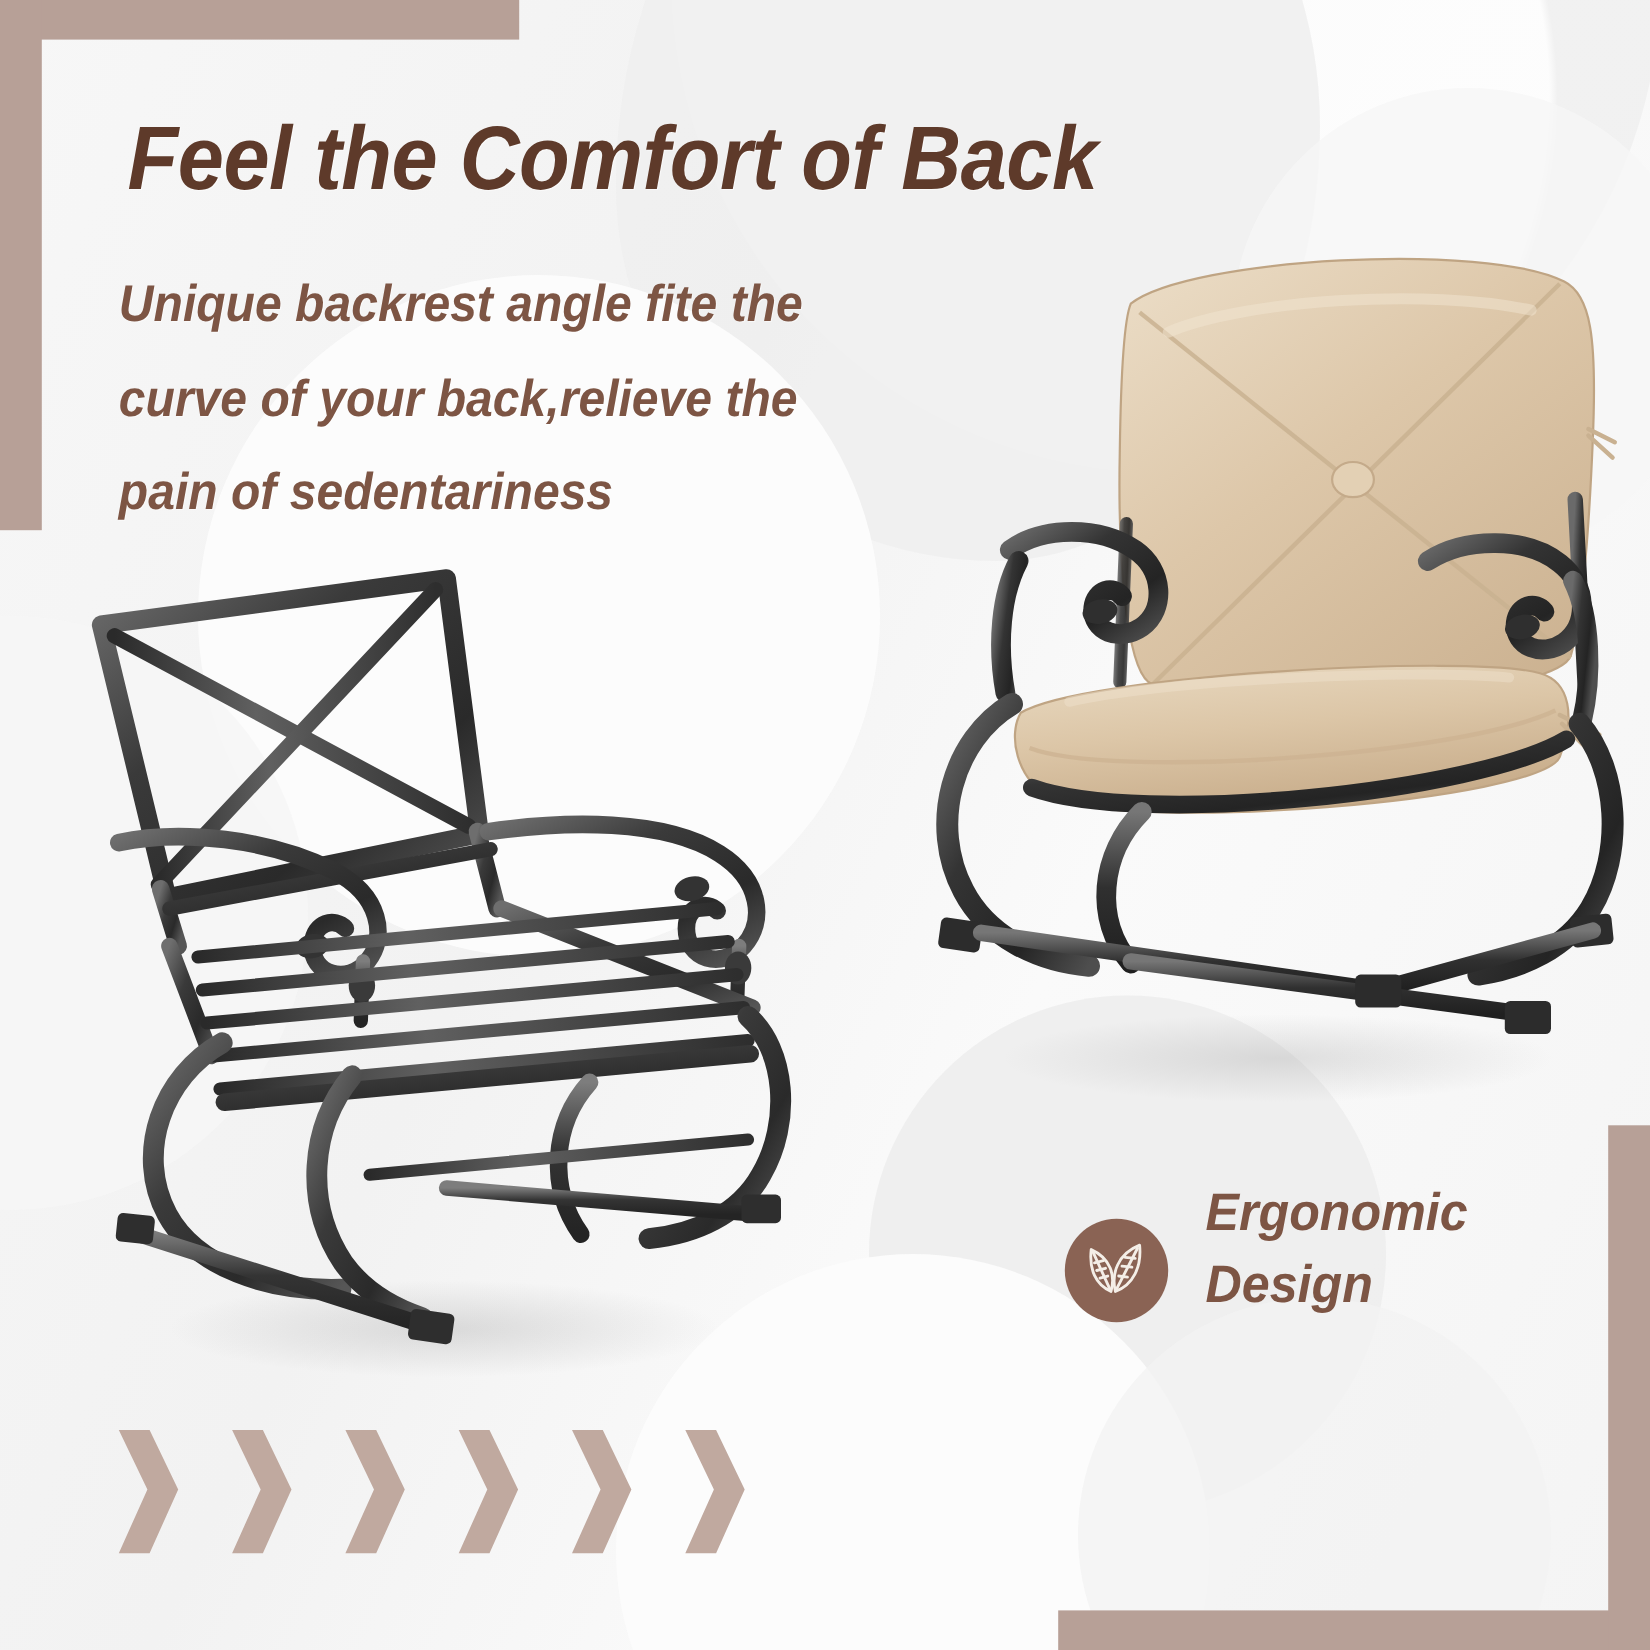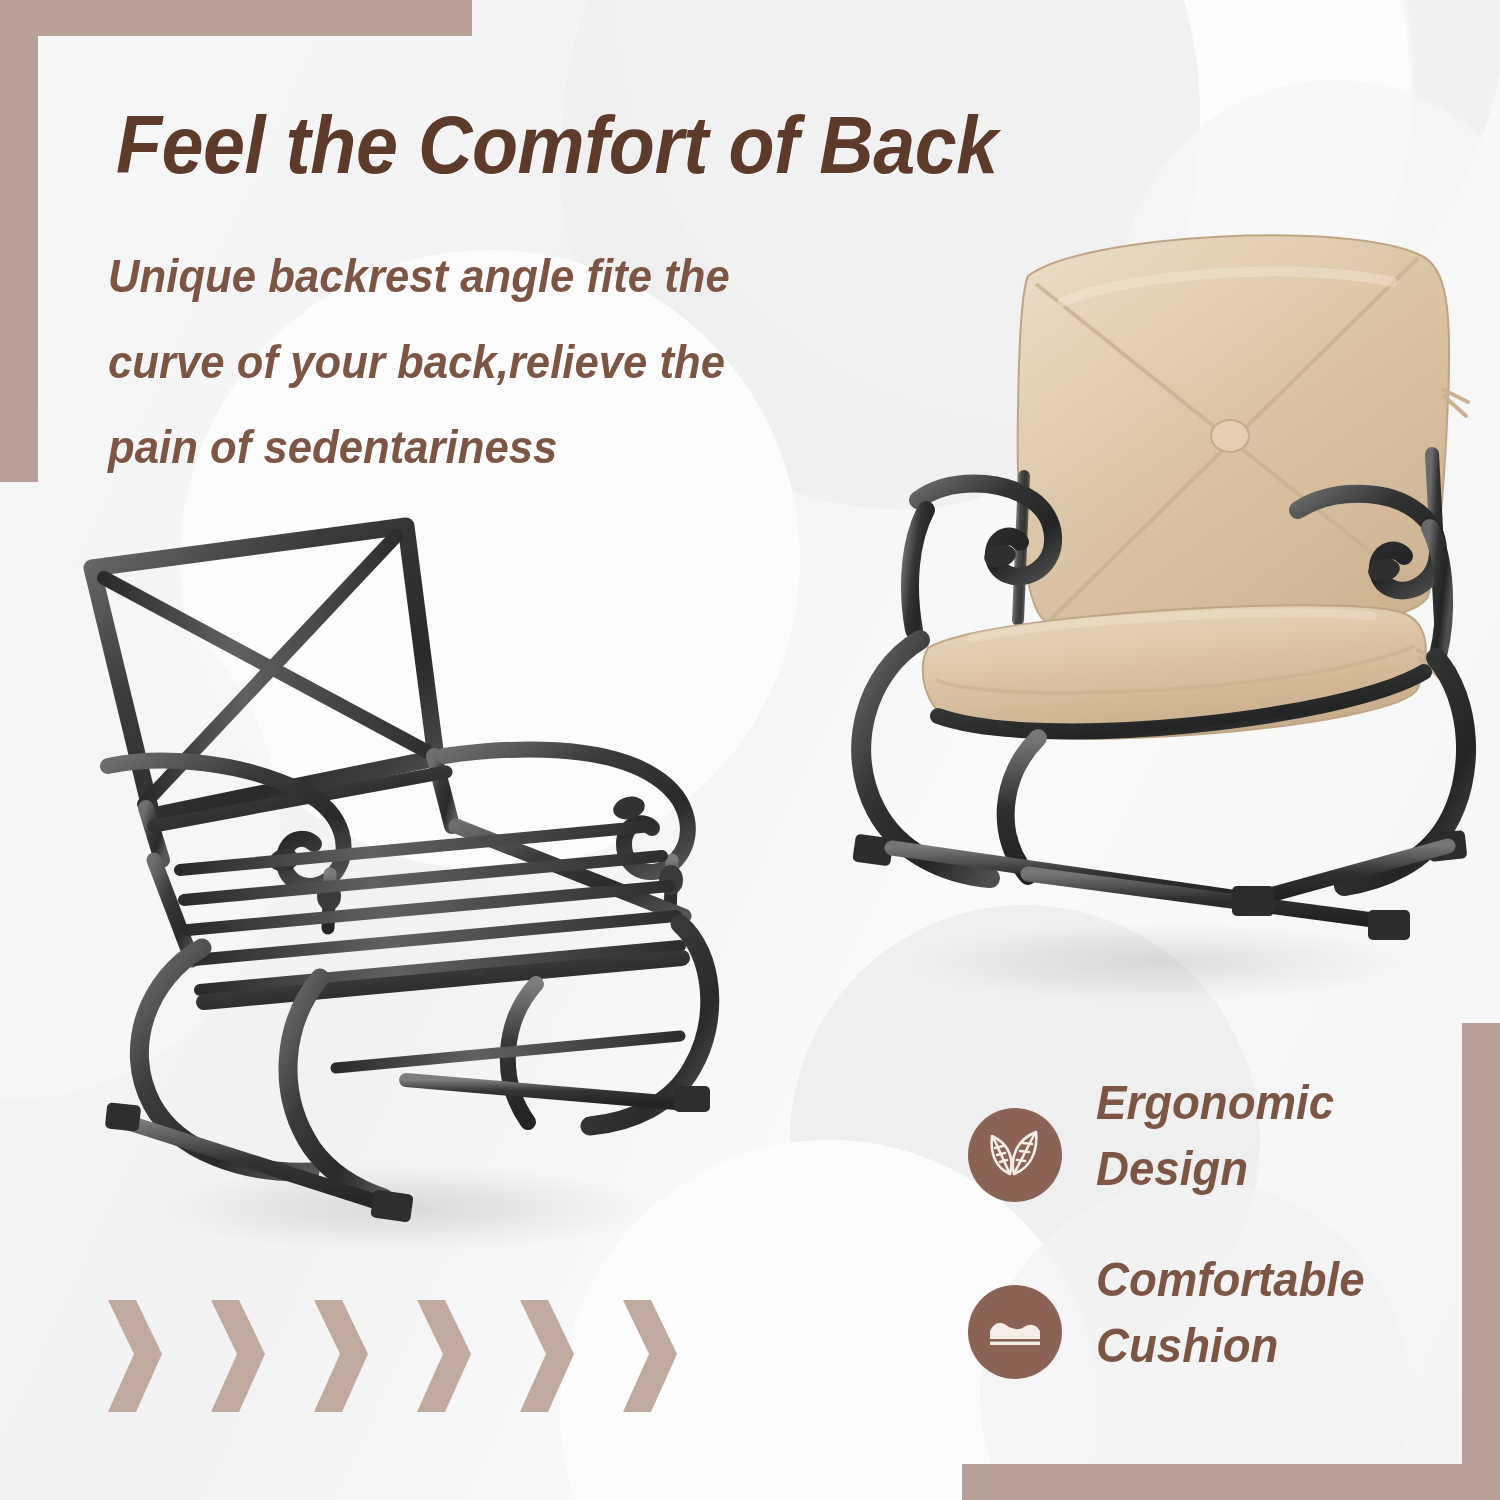--- a/index.html
+++ b/index.html
@@ -444,25 +444,14 @@
           <path d="M 52,8 C 54,28 46,44 30,50 C 26,34 32,16 52,8 Z"></path>
           <path d="M 50,11 L 31,48"></path>
           <path d="M 48,20 L 39,19 M 45,28 L 36,27 M 41,37 L 33,36"></path>
         </g>
       </svg>
     </div>
     <div class="feat-label">Ergonomic
 Design</div>
   </div>
 
-  <div class="feature feature-2">
-    <div class="feat-icon">
-      <svg width="62" height="62" viewBox="0 0 62 62">
-        <path d="M 6,30 C 10,22 16,20 22,24 C 28,28 34,30 40,26 C 46,22 52,23 56,30
-                 L 56,44 L 6,44 Z" fill="#f4eee7"></path>
-        <rect x="6" y="38" width="50" height="2.6" fill="#8a6354"></rect>
-      </svg>
-    </div>
-    <div class="feat-label">Comfortable
-Cushion</div>
-  </div>
 
 </div>
 
 </body></html>

